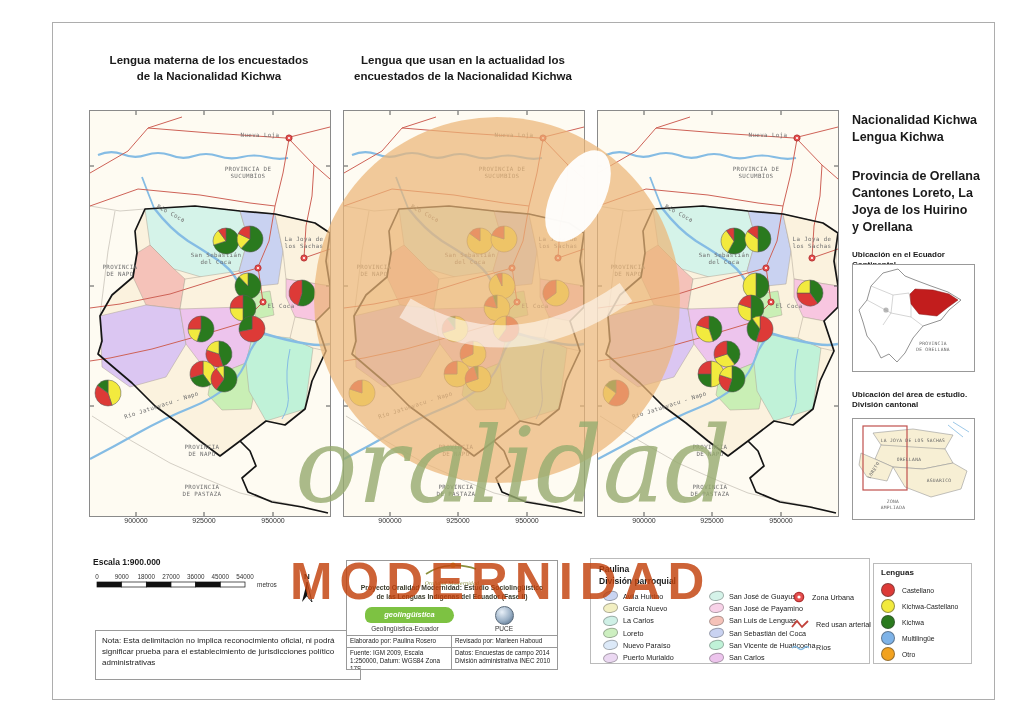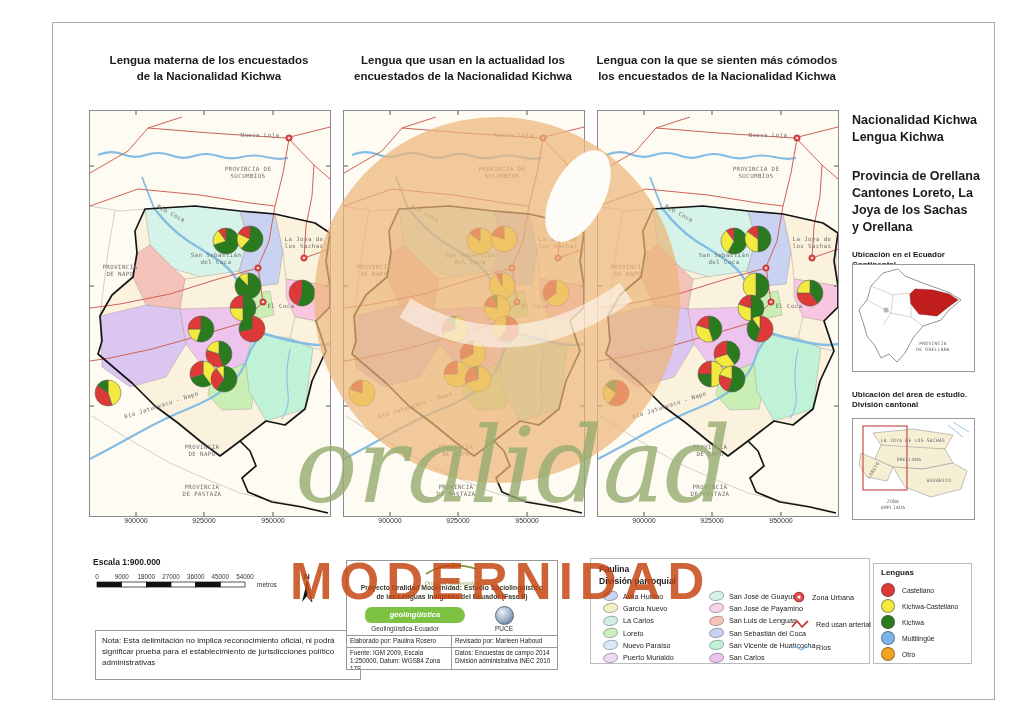--- a/index.html
+++ b/index.html
@@ -18,21 +18,21 @@
   .inset-box svg{display:block;width:100%;height:100%;}
   .geo-s{font-family:"DejaVu Sans Mono",monospace;font-size:4.6px;fill:#666;letter-spacing:.3px;}
   .scale-title{position:absolute;left:93px;top:557px;font-size:8.5px;font-weight:bold;}
   .scalebar{position:absolute;left:93px;top:571px;width:210px;height:28px;}
   .north{position:absolute;left:296px;top:570px;width:24px;height:38px;}
   .note-box{position:absolute;left:95px;top:630px;width:252px;height:40px;border:1px solid #9a9a9a;background:#fff;padding:4px 6px;font-size:8px;line-height:1.4;color:#222;}
   .credits{position:absolute;left:346px;top:560px;width:210px;height:108px;border:1px solid #999;background:#fff;}
   .cred-logo{position:absolute;left:0;top:1px;width:100%;text-align:center;}
   .cred-script{font-family:"DejaVu Serif",serif;font-style:italic;font-size:5px;color:#8a8f3c;}
   .cred-project{position:absolute;left:0;top:22px;width:100%;text-align:center;font-size:6.8px;font-weight:bold;line-height:1.35;white-space:pre-line;color:#3a3a2a;}
-  .geo-logo{position:absolute;left:18px;top:46px;width:100px;height:16px;background:#7dc242;border-radius:8px 10px 9px 7px;color:#fff;font-style:italic;font-weight:bold;font-size:7.5px;text-align:center;line-height:15px;}
+  .geo-logo{position:absolute;left:18px;top:46px;width:89px;height:16px;background:#7dc242;border-radius:8px 10px 9px 7px;color:#fff;font-style:italic;font-weight:bold;font-size:7.5px;text-align:center;line-height:15px;}
   .geo-logo .sub{display:block;margin-top:-5px;font-size:4px;font-weight:normal;color:#eaf6d8;}
   .geo-caption{position:absolute;left:8px;top:64px;width:100px;text-align:center;font-size:6.5px;color:#333;}
   .puce-logo{position:absolute;left:148px;top:45px;width:17px;height:17px;border-radius:50%;background:radial-gradient(circle at 35% 30%,#e8f0f8,#9ab0c6 55%,#45607e);border:1px solid #5a6a7a;}
   .puce-caption{position:absolute;left:128px;top:64px;width:58px;text-align:center;font-size:6.5px;color:#333;}
   .cred-table{position:absolute;left:0;top:74px;width:210px;height:34px;display:grid;grid-template-columns:1fr 1fr;grid-template-rows:12px 22px;border-top:1px solid #999;font-size:6.3px;line-height:1.3;}
   .cred-table div{border-right:1px solid #999;border-bottom:1px solid #999;padding:1px 3px;overflow:hidden;}
   .cred-table div:nth-child(2n){border-right:none;}
   .legend-box{position:absolute;left:590px;top:558px;width:278px;height:104px;border:1px solid #bbb;background:#fff;padding:0;}
   .legend-title{position:absolute;left:8px;top:5px;font-size:8.5px;font-weight:bold;}
   .legend-sub{position:absolute;left:8px;top:17px;font-size:8.5px;font-weight:bold;}
@@ -56,22 +56,20 @@
 </head>
 <body>
 
 <div class="sheet">
   <div class="frame"></div>
 
   <div class="panel-title" style="left:66px;">Lengua materna de los encuestados
 de la Nacionalidad Kichwa</div>
   <div class="panel-title" style="left:320px;">Lengua que usan en la actualidad los
 encuestados de la Nacionalidad Kichwa</div>
-  <div class="panel-title" style="left:574px;">Lengua con la que se sienten más cómodos
-los encuestados de la Nacionalidad Kichwa</div>
 
   <div class="map-panel" id="map-panel-0" style="left:89px;">
       <svg viewBox="0 0 240 405">
         <rect x="0" y="0" width="240" height="405" fill="#FEFBF2"></rect>
         <path d="M2,305 Q40,330 80,352 Q115,368 150,382 Q180,390 215,396" fill="none" stroke="#c2bcb2" stroke-width="0.7"></path>
         <path d="M25,100 L18,140 L10,205" fill="none" stroke="#c2bcb2" stroke-width="0.7"></path>
         <path d="M0,95 L30,100 L55,98" fill="none" stroke="#c2bcb2" stroke-width="0.7"></path>
         <path d="M55,98 L105,95 L150,100 L185,103 L225,112 L240,122 L236,150 L240,175 L240,196 L226,210 L236,240 L222,270 L215,298 L195,314 L176,310 L163,320 L150,330 L130,345 L110,330 L88,312 L65,295 L42,272 L22,255 L8,243 L12,230 L10,205 L22,184 L43,166 L47,142 L45,120 Z" fill="#FBF2DE" stroke="none"></path>
         <path d="M55,98 L105,95 L150,100 L158,128 L149,160 L118,168 L84,158 L60,134 Z" fill="#D5F3E9" stroke="#ada295" stroke-width="0.5"></path>
         <path d="M150,100 L185,103 L193,140 L188,173 L158,176 L149,160 L158,128 Z" fill="#C9D2F1" stroke="#ada295" stroke-width="0.5"></path>
@@ -439,21 +437,21 @@
         <span style="left: 46px;">900000</span>
         <span style="left: 114px;">925000</span>
         <span style="left: 183px;">950000</span>
       </div>
   </div>
 
   <div class="side-h" style="top:112px;">Nacionalidad Kichwa
 Lengua Kichwa</div>
   <div class="side-h" style="top:168px;">Provincia de Orellana
 Cantones Loreto, La
-Joya de los Sachas
+Joya de los Huirino
 y Orellana</div>
 
   <div class="inset-title" style="top:250px;">Ubicación en el Ecuador Continental</div>
   <div class="inset-box" style="top:264px;height:106px;">
     <svg id="ecuador-svg" viewBox="0 0 121 106">
         <path d="M30,8 L45,4 L52,11 L62,15 L78,21 L95,27 L108,35 L96,45 L88,55 L70,61 L60,73 L52,88 L44,97 L36,89 L28,93 L22,81 L14,71 L10,57 L6,45 L14,35 L18,21 Z" fill="#ffffff" stroke="#777" stroke-width="0.8"></path>
         <path d="M18,21 L40,30 L56,28" fill="none" stroke="#aaa" stroke-width="0.5"></path>
         <path d="M40,30 L38,48 L30,60" fill="none" stroke="#aaa" stroke-width="0.5"></path>
         <path d="M38,48 L58,52 L70,61" fill="none" stroke="#aaa" stroke-width="0.5"></path>
         <path d="M56,28 L58,38 L58,52" fill="none" stroke="#aaa" stroke-width="0.5"></path>

